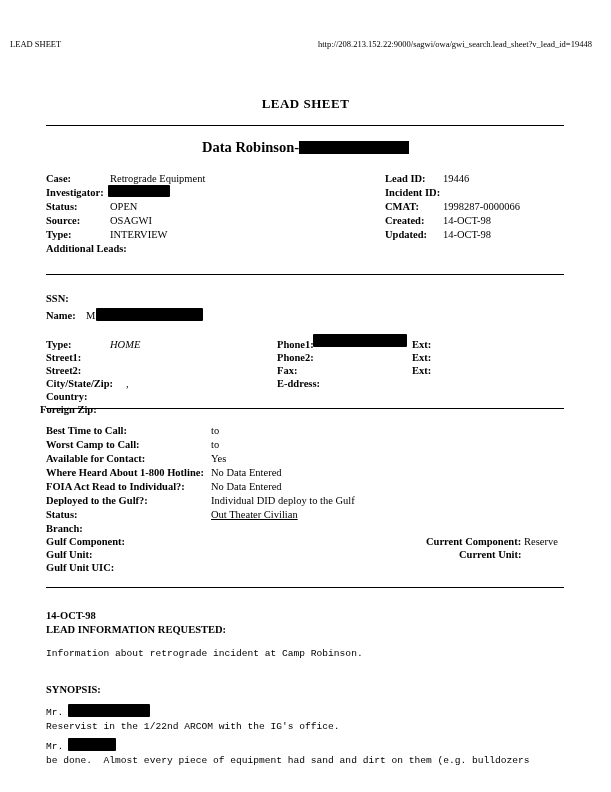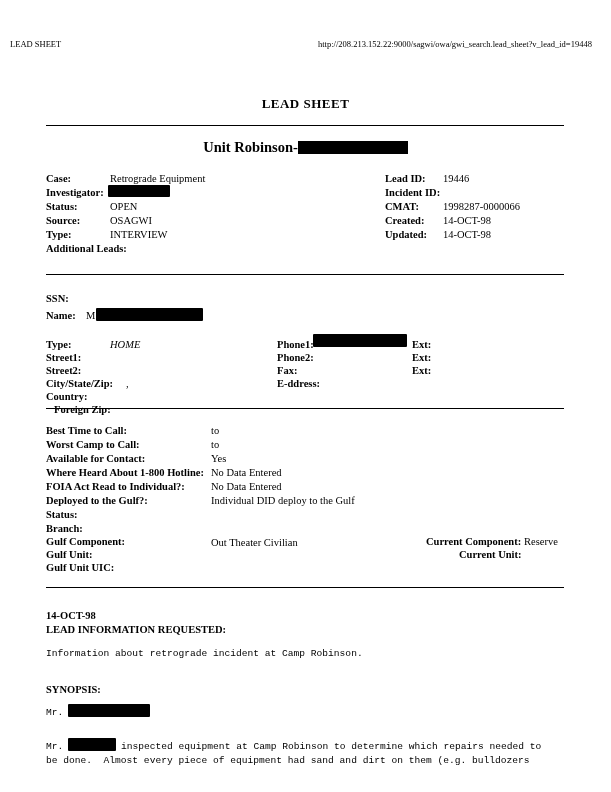--- a/index.html
+++ b/index.html
@@ -145,21 +145,21 @@
 
   <div class="print-header">
     <span class="ph-left">LEAD SHEET</span>
     <span class="ph-right">http://208.213.152.22:9000/sagwi/owa/gwi_search.lead_sheet?v_lead_id=19448</span>
   </div>
 
   <div class="doc-title">LEAD SHEET</div>
   <div class="rule rule-top"></div>
 
   <div class="case-title">
-    <span>Unit Robinson-</span><span class="redact-inline"></span>
+    <span>Data Robinson-</span><span class="redact-inline"></span>
   </div>
 
   <div class="lbl" style="top:152px; left:46px;">Case:</div>
   <div class="val" style="top:152px; left:110px;">Retrograde Equipment</div>
 
   <div class="lbl" style="top:166px; left:46px;">Investigator:</div>
   <div class="redact" style="top:164px; left:108px; width:62px; height:12px;"></div>
 
   <div class="lbl" style="top:180px; left:46px;">Status:</div>
   <div class="val" style="top:180px; left:110px;">OPEN</div>
@@ -205,21 +205,21 @@
 
   <div class="lbl" style="top:344px; left:46px;">Street2:</div>
   <div class="val" style="top:344px; left:110px;"></div>
 
   <div class="lbl" style="top:357px; left:46px;">City/State/Zip:</div>
   <div class="val" style="top:357px; left:126px;">,</div>
 
   <div class="lbl" style="top:370px; left:46px;">Country:</div>
   <div class="val" style="top:370px; left:110px;"></div>
 
-  <div class="lbl" style="top:383px; left:54px;">Foreign Zip:</div>
+  <div class="lbl" style="top:383px; left:40px;">Foreign Zip:</div>
   <div class="val" style="top:383px; left:126px;"></div>
 
   <div class="lbl" style="top:318px; left:277px;">Phone1:</div>
   <div class="redact" style="top:313px; left:313px; width:94px; height:13px;"></div>
   <div class="lbl" style="top:318px; left:412px;">Ext:</div>
 
   <div class="lbl" style="top:331px; left:277px;">Phone2:</div>
   <div class="lbl" style="top:331px; left:412px;">Ext:</div>
 
   <div class="lbl" style="top:344px; left:277px;">Fax:</div>
@@ -242,21 +242,21 @@
   <div class="lbl" style="top:446px; left:46px;">Where Heard About 1-800 Hotline:</div>
   <div class="val" style="top:446px; left:211px;">No Data Entered</div>
 
   <div class="lbl" style="top:460px; left:46px;">FOIA Act Read to Individual?:</div>
   <div class="val" style="top:460px; left:211px;">No Data Entered</div>
 
   <div class="lbl" style="top:474px; left:46px;">Deployed to the Gulf?:</div>
   <div class="val" style="top:474px; left:211px;">Individual DID deploy to the Gulf</div>
 
   <div class="lbl" style="top:488px; left:46px;">Status:</div>
-  <div class="val" style="top:516px; left:211px;">Out Theater Civilian</div>
+  <div class="val" style="top:488px; left:211px;text-decoration:underline;">Out Theater Civilian</div>
 
   <div class="lbl" style="top:502px; left:46px;">Branch:</div>
   <div class="val" style="top:502px; left:211px;"></div>
 
   <div class="lbl" style="top:515px; left:46px;">Gulf Component:</div>
   <div class="val" style="top:515px; left:211px;"></div>
 
   <div class="lbl" style="top:528px; left:46px;">Gulf Unit:</div>
   <div class="val" style="top:528px; left:211px;"></div>
 
@@ -273,24 +273,24 @@
 
   <div class="section-head" style="top:589px; left:46px;">14-OCT-98</div>
   <div class="section-head" style="top:603px; left:46px;">LEAD INFORMATION REQUESTED:</div>
 
   <div class="mono-block" style="top:626px; left:46px;">Information about retrograde incident at Camp Robinson.</div>
 
   <div class="section-head" style="top:663px; left:46px;">SYNOPSIS:</div>
 
   <div class="mono-block" style="top:685px; left:46px;">Mr.</div>
   <div class="redact" style="top:683px; left:68px; width:82px; height:13px;"></div>
+  <div class="mono-block" style="top:699px; left:46px;">Reservist in the 1/22nd ARCOM with the IG's office.</div>
 
   <div class="mono-block" style="top:719px; left:46px;">Mr.</div>
   <div class="redact" style="top:717px; left:68px; width:48px; height:13px;"></div>
-  <div class="mono-block" style="top:719px; left:121px;">inspected equipment at Camp Robinson to determine which repairs needed to</div>
   <div class="mono-block" style="top:733px; left:46px;">be done.  Almost every piece of equipment had sand and dirt on them (e.g. bulldozers</div>
 
   <div class="print-footer">
     <span class="pf-left">1 of 2</span>
     <span class="pf-right">1/19/00 11:55 AM</span>
   </div>
 
 </div>
 
 </body></html>

